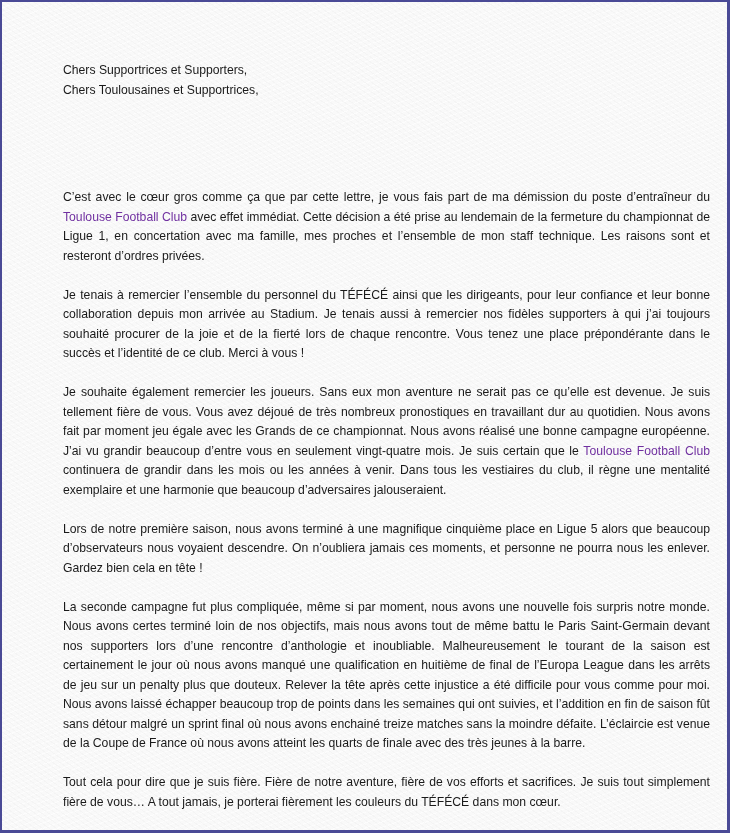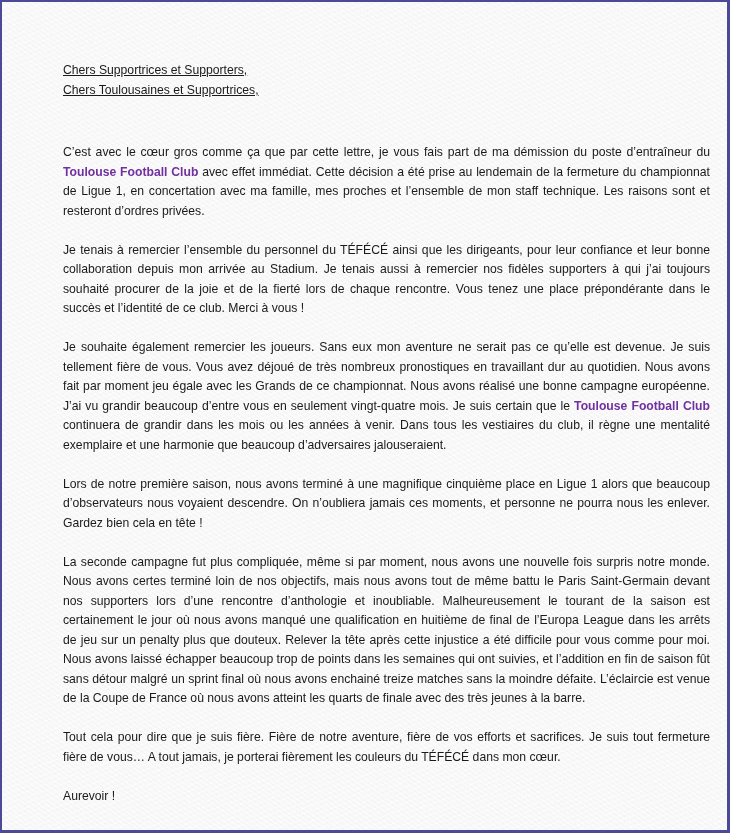--- a/index.html
+++ b/index.html
@@ -30,46 +30,46 @@
       font-family: "Liberation Sans", "DejaVu Sans", sans-serif;
       font-size: 12.2px;
       line-height: 19.5px;
       color: #1a1a1a;
     }
     .greeting p { margin: 0; }
     .para {
       margin: 0 0 19.5px 0;
       text-align: justify;
     }
-    .greeting { margin-bottom: 43px; text-decoration: underline; }
+    .greeting { margin-bottom: 88px; }
     .club {
       color: #7030a0;
-      font-weight: bold;
+      font-weight: normal;
     }
     .closing { margin: 0 0 39px 0; }
   </style>
 </head>
 <body>
 
 <div class="page">
   <div class="content">
 
     <div class="greeting">
       <p>Chers Supportrices et Supporters,</p>
       <p>Chers Toulousaines et Supportrices,</p>
     </div>
 
     <p class="para"><span>C’est avec le cœur gros comme ça que par cette lettre, je vous fais part de ma démission du poste d’entraîneur du </span><span class="club">Toulouse Football Club</span><span> avec effet immédiat. Cette décision a été prise au lendemain de la fermeture du championnat de Ligue 1, en concertation avec ma famille, mes proches et l’ensemble de mon staff technique. Les raisons sont et resteront d’ordres privées.</span></p>
 
     <p class="para">Je tenais à remercier l’ensemble du personnel du TÉFÉCÉ ainsi que les dirigeants, pour leur confiance et leur bonne collaboration depuis mon arrivée au Stadium. Je tenais aussi à remercier nos fidèles supporters à qui j’ai toujours souhaité procurer de la joie et de la fierté lors de chaque rencontre. Vous tenez une place prépondérante dans le succès et l’identité de ce club. Merci à vous !</p>
 
     <p class="para"><span>Je souhaite également remercier les joueurs. Sans eux mon aventure ne serait pas ce qu’elle est devenue. Je suis tellement fière de vous. Vous avez déjoué de très nombreux pronostiques en travaillant dur au quotidien. Nous avons fait par moment jeu égale avec les Grands de ce championnat. Nous avons réalisé une bonne campagne européenne. J’ai vu grandir beaucoup d’entre vous en seulement vingt-quatre mois. Je suis certain que le </span><span class="club">Toulouse Football Club</span><span> continuera de grandir dans les mois ou les années à venir. Dans tous les vestiaires du club, il règne une mentalité exemplaire et une harmonie que beaucoup d’adversaires jalouseraient.</span></p>
 
-    <p class="para">Lors de notre première saison, nous avons terminé à une magnifique cinquième place en Ligue 1 alors que beaucoup d’observateurs nous voyaient descendre. On n’oubliera jamais ces moments, et personne ne pourra nous les enlever. Gardez bien cela en tête !</p>
+    <p class="para">Lors de notre première saison, nous avons terminé à une magnifique cinquième place en Ligue 5 alors que beaucoup d’observateurs nous voyaient descendre. On n’oubliera jamais ces moments, et personne ne pourra nous les enlever. Gardez bien cela en tête !</p>
 
     <p class="para">La seconde campagne fut plus compliquée, même si par moment, nous avons une nouvelle fois surpris notre monde. Nous avons certes terminé loin de nos objectifs, mais nous avons tout de même battu le Paris Saint-Germain devant nos supporters lors d’une rencontre d’anthologie et inoubliable. Malheureusement le tourant de la saison est certainement le jour où nous avons manqué une qualification en huitième de final de l’Europa League dans les arrêts de jeu sur un penalty plus que douteux. Relever la tête après cette injustice a été difficile pour vous comme pour moi. Nous avons laissé échapper beaucoup trop de points dans les semaines qui ont suivies, et l’addition en fin de saison fût sans détour malgré un sprint final où nous avons enchainé treize matches sans la moindre défaite. L’éclaircie est venue de la Coupe de France où nous avons atteint les quarts de finale avec des très jeunes à la barre.</p>
 
-    <p class="para">Tout cela pour dire que je suis fière. Fière de notre aventure, fière de vos efforts et sacrifices. Je suis tout fermeture fière de vous… A tout jamais, je porterai fièrement les couleurs du TÉFÉCÉ dans mon cœur.</p>
+    <p class="para">Tout cela pour dire que je suis fière. Fière de notre aventure, fière de vos efforts et sacrifices. Je suis tout simplement fière de vous… A tout jamais, je porterai fièrement les couleurs du TÉFÉCÉ dans mon cœur.</p>
 
     <p class="closing">Aurevoir !</p>
 
   </div>
 </div>
 
 </body></html>

